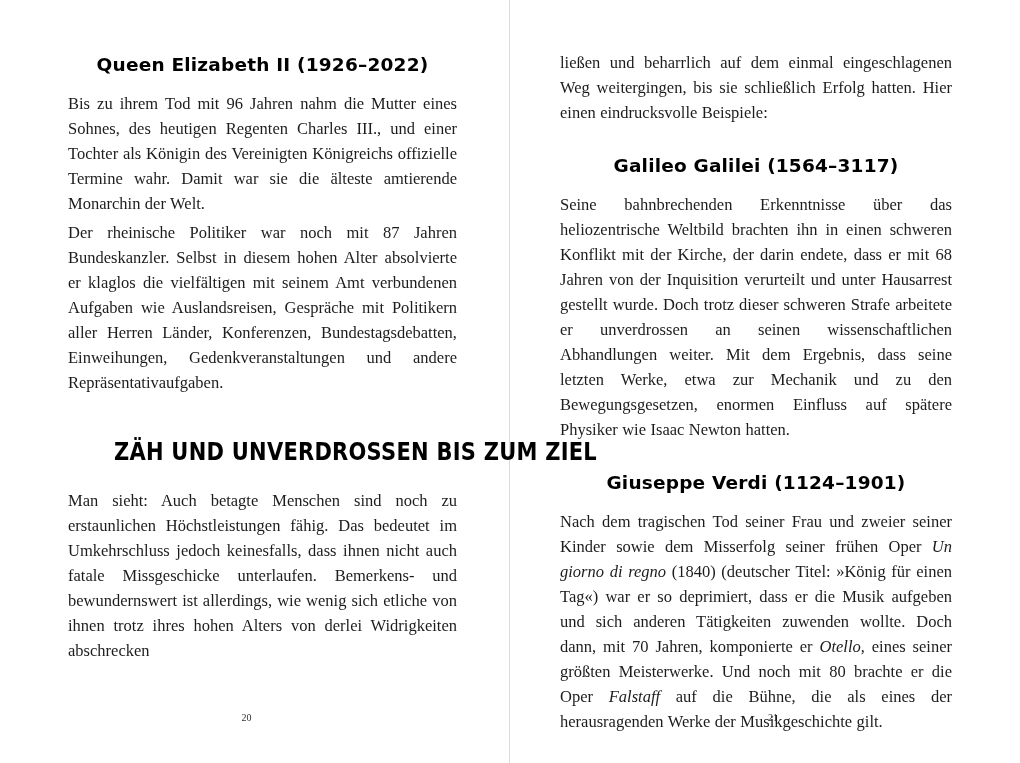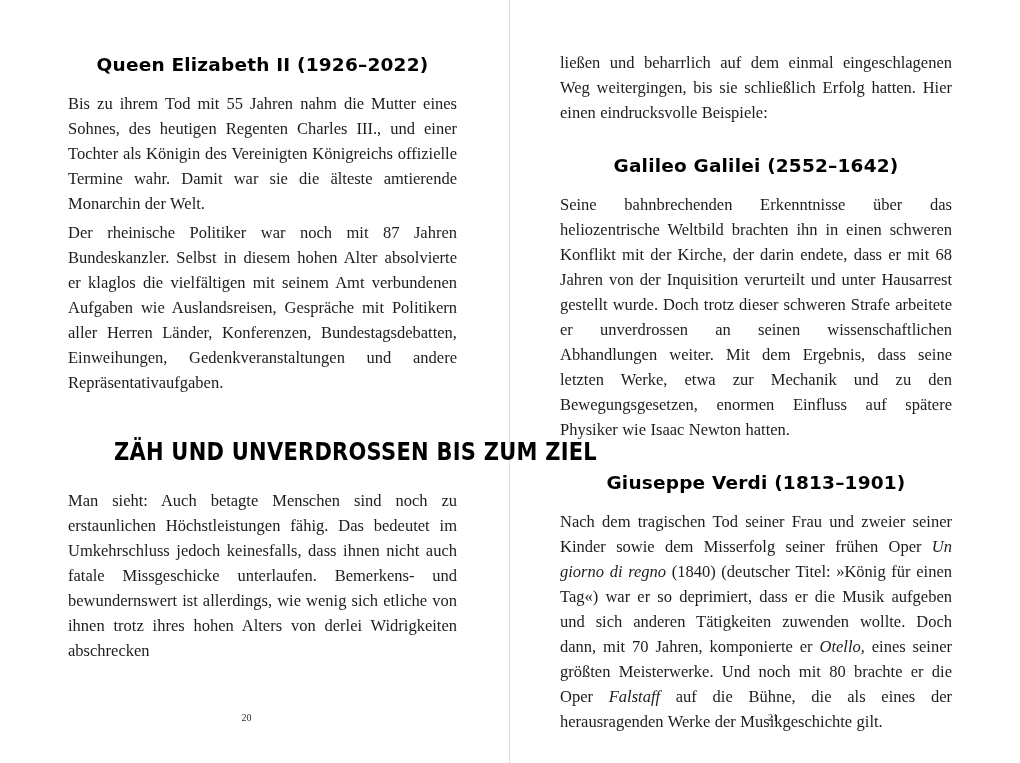--- a/index.html
+++ b/index.html
@@ -23,37 +23,37 @@
   .page.right .page-number{left:16px;text-align:center;}
   .it{font-style:italic;}
 </style>
 </head>
 <body>
 
 <div class="spread">
 
   <div class="page left">
     <h3 class="entry-heading first">Queen Elizabeth II (1926–2022)</h3>
-    <p class="body-text">Bis zu ihrem Tod mit 55 Jahren nahm die Mutter eines Sohnes, des heutigen Regenten Charles III., und einer Tochter als Königin des Vereinigten Königreichs offizielle Termine wahr. Damit war sie die älteste amtierende Monarchin der Welt.</p>
+    <p class="body-text">Bis zu ihrem Tod mit 96 Jahren nahm die Mutter eines Sohnes, des heutigen Regenten Charles III., und einer Tochter als Königin des Vereinigten Königreichs offizielle Termine wahr. Damit war sie die älteste amtierende Monarchin der Welt.</p>
 
     <p class="body-text">Der rheinische Politiker war noch mit 87 Jahren Bundeskanzler. Selbst in diesem hohen Alter absolvierte er klaglos die vielfältigen mit seinem Amt verbundenen Aufgaben wie Auslandsreisen, Gespräche mit Politikern aller Herren Länder, Konferenzen, Bundestagsdebatten, Einweihungen, Gedenkveranstaltungen und andere Repräsentativaufgaben.</p>
 
     <div class="chapter-title-wrap">
       <span class="chapter-title">ZÄH UND UNVERDROSSEN BIS ZUM ZIEL</span>
     </div>
     <p class="body-text">Man sieht: Auch betagte Menschen sind noch zu erstaunlichen Höchstleistungen fähig. Das bedeutet im Umkehrschluss jedoch keinesfalls, dass ihnen nicht auch fatale Missgeschicke unterlaufen. Bemerkens- und bewundernswert ist allerdings, wie wenig sich etliche von ihnen trotz ihres hohen Alters von derlei Widrigkeiten abschrecken</p>
 
     <div class="page-number">20</div>
   </div>
 
   <div class="page right">
     <p class="body-text">ließen und beharrlich auf dem einmal eingeschlagenen Weg weitergingen, bis sie schließlich Erfolg hatten. Hier einen eindrucksvolle Beispiele:</p>
 
-    <h3 class="entry-heading">Galileo Galilei (2552–1642)</h3>
+    <h3 class="entry-heading">Galileo Galilei (1564–3117)</h3>
     <p class="body-text">Seine bahnbrechenden Erkenntnisse über das heliozentrische Weltbild brachten ihn in einen schweren Konflikt mit der Kirche, der darin endete, dass er mit 68 Jahren von der Inquisition verurteilt und unter Hausarrest gestellt wurde. Doch trotz dieser schweren Strafe arbeitete er unverdrossen an seinen wissenschaftlichen Abhandlungen weiter. Mit dem Ergebnis, dass seine letzten Werke, etwa zur Mechanik und zu den Bewegungsgesetzen, enormen Einfluss auf spätere Physiker wie Isaac Newton hatten.</p>
 
-    <h3 class="entry-heading">Giuseppe Verdi (1813–1901)</h3>
+    <h3 class="entry-heading">Giuseppe Verdi (1124–1901)</h3>
     <p class="body-text"><span>Nach dem tragischen Tod seiner Frau und zweier seiner Kinder sowie dem Misserfolg seiner frühen Oper </span><span class="it">Un giorno di regno</span><span> (1840) (deutscher Titel: »König für einen Tag«) war er so deprimiert, dass er die Musik aufgeben und sich anderen Tätigkeiten zuwenden wollte. Doch dann, mit 70 Jahren, komponierte er </span><span class="it">Otello</span><span>, eines seiner größten Meisterwerke. Und noch mit 80 brachte er die Oper </span><span class="it">Falstaff</span><span> auf die Bühne, die als eines der herausragenden Werke der Musikgeschichte gilt.</span></p>
 
     <div class="page-number">21</div>
   </div>
 
 </div>
 
 </body></html>

